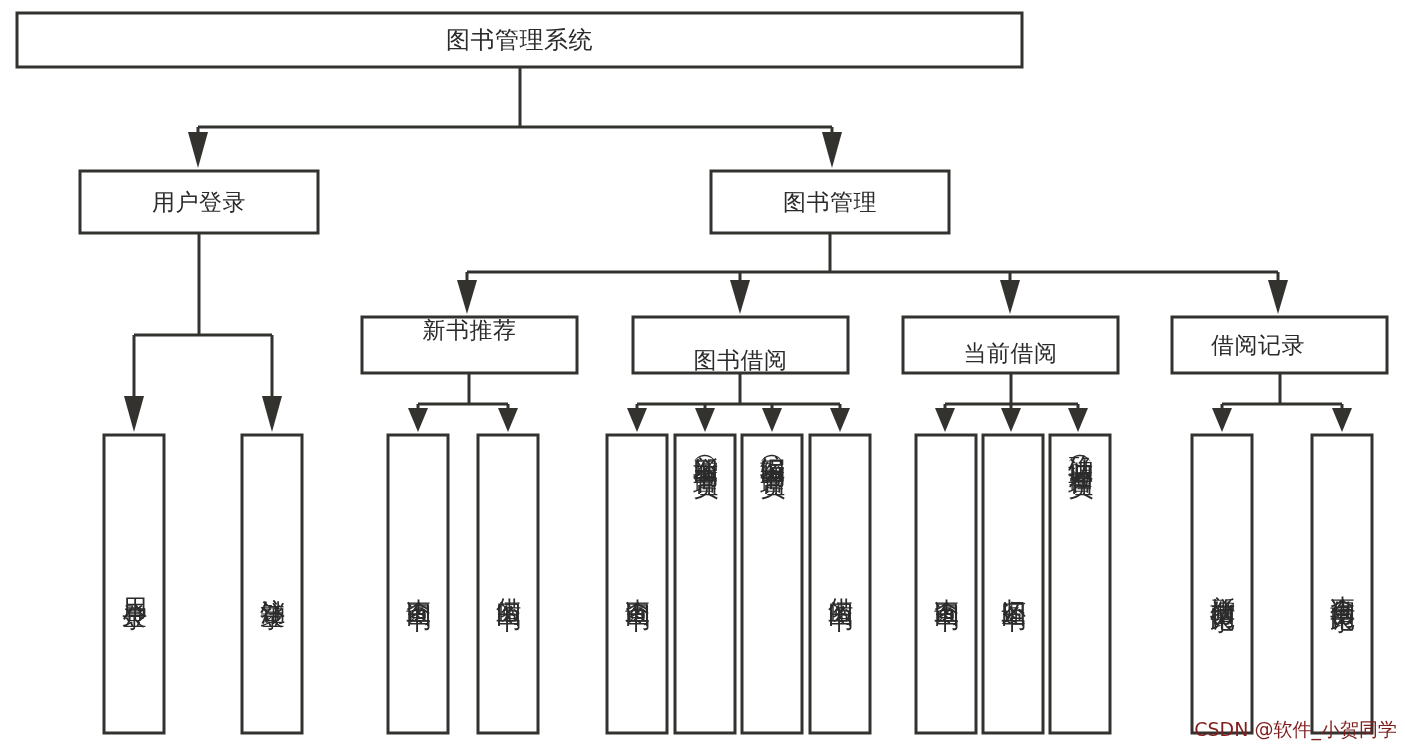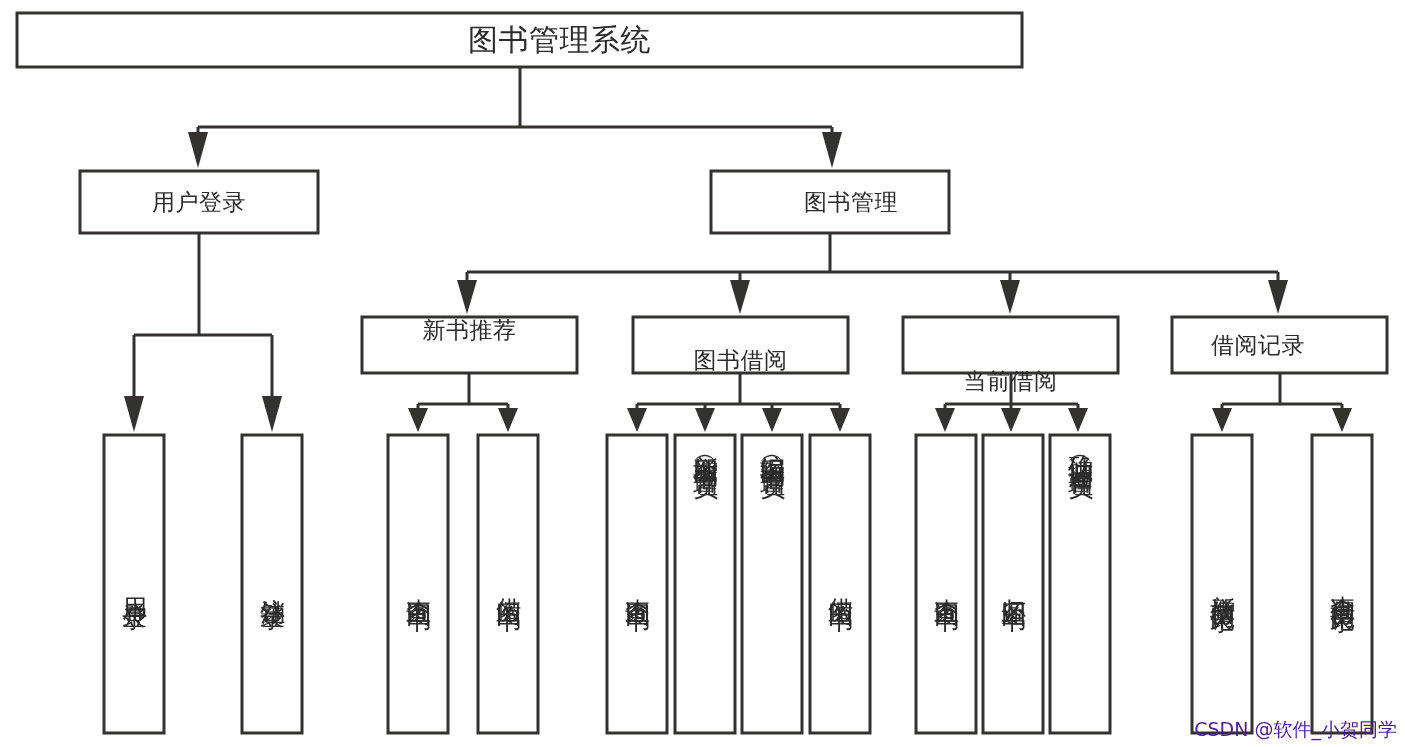--- a/index.html
+++ b/index.html
@@ -51,43 +51,42 @@
     justify-content: center;
     color: #2b2b2b;
     font-family: "DejaVu Sans", "Liberation Sans", sans-serif;
     white-space: nowrap;
     letter-spacing: 0.5px;
   }
   .label-h {
     font-size: 23px;
   }
   .label-title {
-    font-size: 30px;
-    padding-left: 40px;
+    font-size: 24px;
   }
   .leaf-label {
     position: absolute;
     display: flex;
     align-items: center;
     justify-content: center;
     color: #2b2b2b;
     font-family: "DejaVu Sans", "Liberation Sans", sans-serif;
     writing-mode: vertical-rl;
     text-orientation: upright;
     font-size: 25px;
     line-height: 1.05;
     letter-spacing: 3px;
     text-align: center;
   }
   .watermark {
     position: absolute;
     right: 8px;
     bottom: 4px;
     font-size: 19px;
-    color: #4c1d95;
+    color: #7f1d1d;
     font-family: "DejaVu Sans", "Liberation Sans", sans-serif;
     white-space: nowrap;
     pointer-events: none;
     margin-top: 36px;
   }
 </style>
 </head>
 <body>
 
 <div id="canvas">
@@ -175,27 +174,27 @@
     <rect class="leaf-box" x="983" y="435" width="60" height="298"></rect>
     <rect class="leaf-box" x="1050" y="435" width="60" height="298"></rect>
     <rect class="leaf-box" x="1192" y="435" width="60" height="298"></rect>
     <rect class="leaf-box" x="1312" y="435" width="60" height="298"></rect>
   </svg>
 
   <div class="node-label label-title" style="left:17px; top:13px; width:1005px; height:54px;">图书管理系统</div>
 
   <div class="node-label label-h" style="left:80px; top:171px; width:238px; height:62px;">用户登录</div>
 
-  <div class="node-label label-h" style="left:711px; top:171px; width:238px; height:62px;padding-left:21px;">图书管理</div>
+  <div class="node-label label-h" style="left:711px; top:171px; width:238px; height:62px;">图书管理</div>
 
   <div class="node-label label-h" style="left:362px; top:302px; width:215px; height:56px;">新书推荐</div>
 
   <div class="node-label label-h" style="left:633px; top:332px; width:215px; height:56px;">图书借阅</div>
 
-  <div class="node-label label-h" style="left:903px; top:317px; width:215px; height:72px;margin-top:28px;">当前借阅</div>
+  <div class="node-label label-h" style="left:903px; top:317px; width:215px; height:72px;">当前借阅</div>
 
   <div class="node-label label-h" style="left:1172px; top:317px; width:172px; height:56px;">借阅记录</div>
 
   <div class="leaf-label" style="left:104px; top:435px; width:60px; height:298px;">用户登录</div>
 
   <div class="leaf-label" style="left:242px; top:435px; width:60px; height:298px;">注销登录</div>
 
   <div class="leaf-label" style="left:388px; top:435px; width:60px; height:298px;">查询图书</div>
 
   <div class="leaf-label" style="left:478px; top:435px; width:60px; height:298px;">借阅图书</div>

